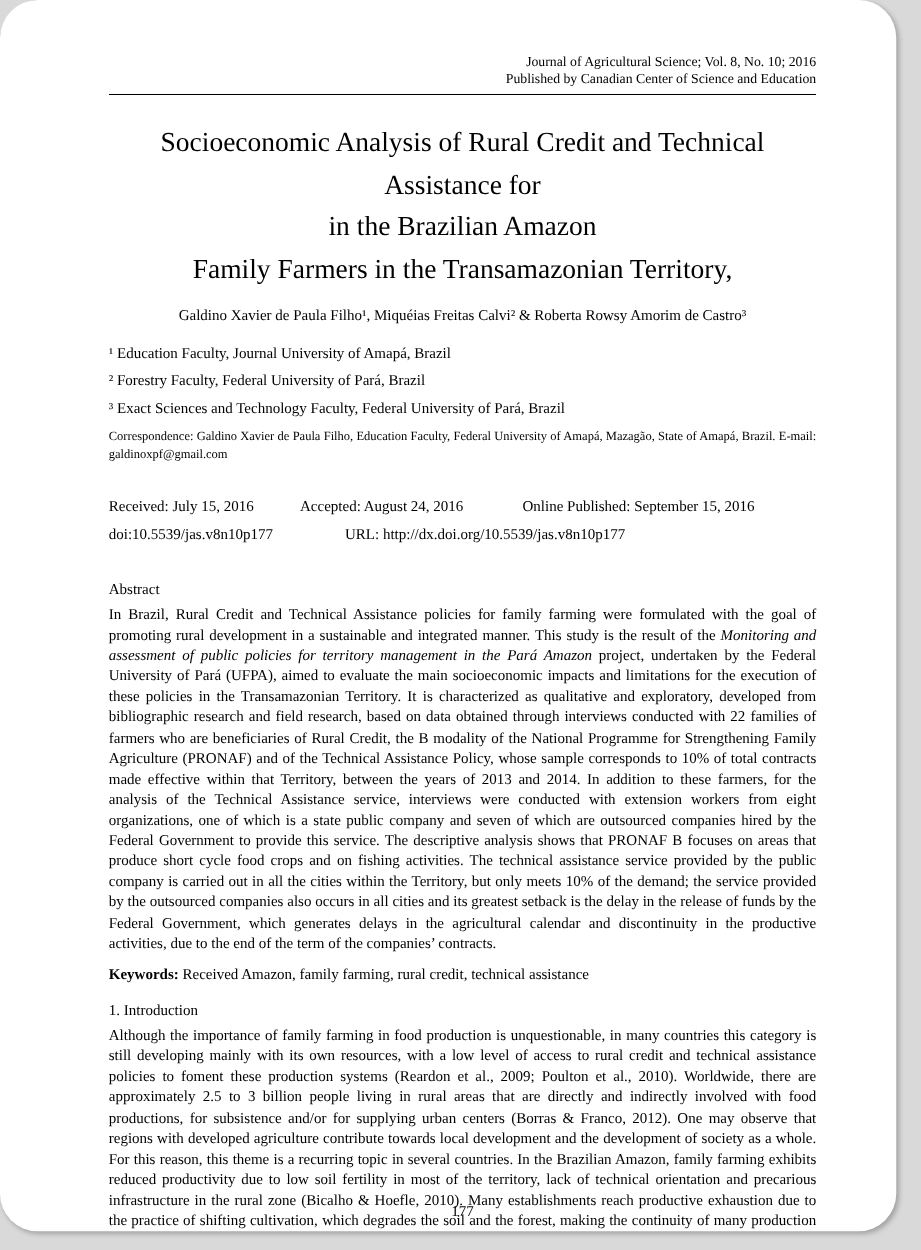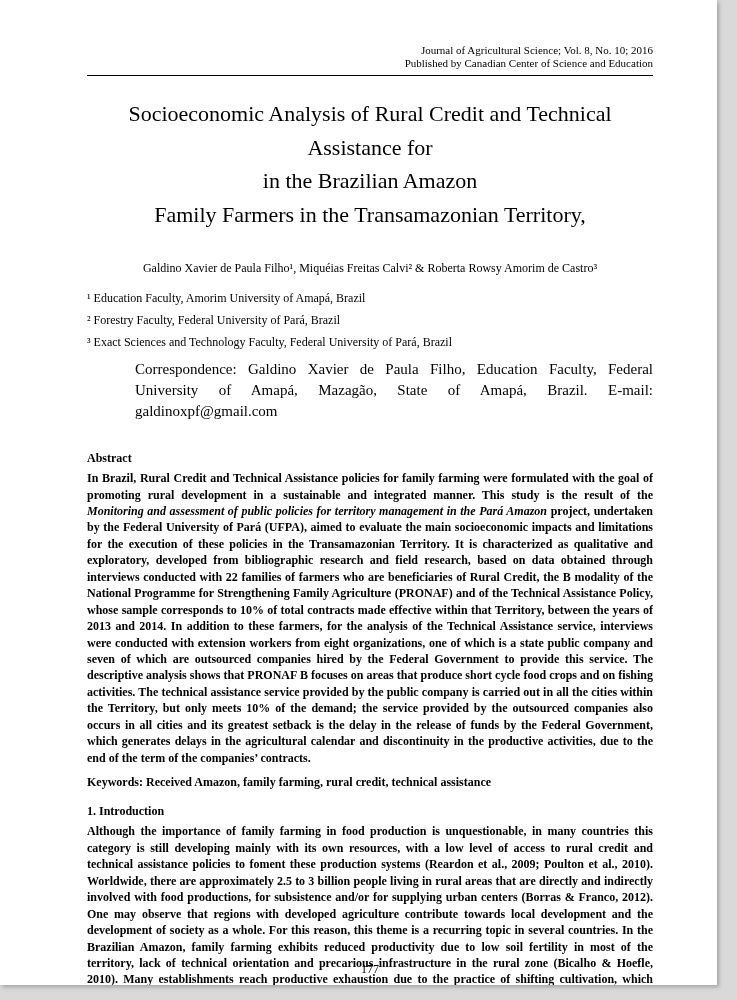--- a/index.html
+++ b/index.html
@@ -1,15 +1,15 @@
 <!DOCTYPE html>
 <html><head>
 <meta charset="utf-8">
 <style>
-  * { margin: 0; padding: 0; box-sizing: border-box; }
+  * { margin: 0; padding: 0; box-sizing: border-box; border-radius: 30px; }
   html, body { width: 737px; height: 1000px; }
   body {
     background: #d9d9d9;
     font-family: "Liberation Serif", "DejaVu Serif", serif;
     color: #000;
     position: relative;
   }
   .page {
     position: absolute;
     top: 0; left: 0;
@@ -26,47 +26,45 @@
 
   .title {
     margin-top: 21px;
     font-size: 22px;
     font-weight: normal;
     text-align: center;
     line-height: 1.52;
   }
   .title-line { display: block; }
 
-  .authors { margin-top: 30px; text-align: center; font-size: 12px; }
+  .authors { margin-top: 14px; text-align: center; font-size: 12px; }
 
   .affiliations { margin-top: 15px; }
   .affil { font-size: 12px; margin-bottom: 7px; }
 
   .correspondence {
     margin-top: 9px;
-    font-size: 15px;
+    font-size: 10px;
     line-height: 1.4;
     text-align: justify;
-    margin-left: 48px;
   }
 
   .dates-block { margin-top: 27px; font-size: 12px; }
   .dates-row + .dates-row { margin-top: 7px; }
   .d-received { display: inline-block; width: 153px; }
   .d-accepted { display: inline-block; width: 178px; }
   .d-doi      { display: inline-block; width: 189px; }
 
-  .section-heading { font-size: 12px; font-weight: bold; margin-top: 14px; margin-bottom: 4px; }
+  .section-heading { font-size: 12px; font-weight: normal; margin-top: 14px; margin-bottom: 4px; }
   .abstract-heading { margin-top: 29px; }
 
   .body-text {
     font-size: 12px;
     line-height: 1.37;
     text-align: justify;
-    font-weight: bold;
   }
   .keywords { margin-top: 8px; text-align: left; }
   .para-gap { margin-top: 9px; }
 
   .page-number {
     position: absolute;
     bottom: 8px;
     left: 87px;
     width: 566px;
     text-align: center;
@@ -87,27 +85,31 @@
 
     <h1 class="title">
         <span class="title-line">Socioeconomic Analysis of Rural Credit and Technical Assistance for</span>
         <span class="title-line">in the Brazilian Amazon</span>
         <span class="title-line">Family Farmers in the Transamazonian Territory,</span>
       </h1>
 
     <div class="authors">Galdino Xavier de Paula Filho¹, Miquéias Freitas Calvi² &amp; Roberta Rowsy Amorim de Castro³</div>
 
     <div class="affiliations">
-      <div class="affil">¹ Education Faculty, Amorim University of Amapá, Brazil</div>
+      <div class="affil">¹ Education Faculty, Journal University of Amapá, Brazil</div>
       <div class="affil">² Forestry Faculty, Federal University of Pará, Brazil</div>
       <div class="affil">³ Exact Sciences and Technology Faculty, Federal University of Pará, Brazil</div>
     </div>
 
     <p class="correspondence">Correspondence: Galdino Xavier de Paula Filho, Education Faculty, Federal University of Amapá, Mazagão, State of Amapá, Brazil. E-mail: galdinoxpf@gmail.com</p>
 
+    <div class="dates-block">
+      <div class="dates-row"><span class="d-received">Received: July 15, 2016</span><span class="d-accepted">Accepted: August 24, 2016</span><span>Online Published: September 15, 2016</span></div>
+      <div class="dates-row"><span class="d-doi">doi:10.5539/jas.v8n10p177</span><span>URL: http://dx.doi.org/10.5539/jas.v8n10p177</span></div>
+    </div>
 
     <h2 class="section-heading abstract-heading">Abstract</h2>
     <p class="body-text"><span>In Brazil, Rural Credit and Technical Assistance policies for family farming were formulated with the goal of promoting rural development in a sustainable and integrated manner. This study is the result of the </span><em>Monitoring and assessment of public policies for territory management in the Pará Amazon</em><span> project, undertaken by the Federal University of Pará (UFPA), aimed to evaluate the main socioeconomic impacts and limitations for the execution of these policies in the Transamazonian Territory. It is characterized as qualitative and exploratory, developed from bibliographic research and field research, based on data obtained through interviews conducted with 22 families of farmers who are beneficiaries of Rural Credit, the B modality of the National Programme for Strengthening Family Agriculture (PRONAF) and of the Technical Assistance Policy, whose sample corresponds to 10% of total contracts made effective within that Territory, between the years of 2013 and 2014. In addition to these farmers, for the analysis of the Technical Assistance service, interviews were conducted with extension workers from eight organizations, one of which is a state public company and seven of which are outsourced companies hired by the Federal Government to provide this service. The descriptive analysis shows that PRONAF B focuses on areas that produce short cycle food crops and on fishing activities. The technical assistance service provided by the public company is carried out in all the cities within the Territory, but only meets 10% of the demand; the service provided by the outsourced companies also occurs in all cities and its greatest setback is the delay in the release of funds by the Federal Government, which generates delays in the agricultural calendar and discontinuity in the productive activities, due to the end of the term of the companies’ contracts.</span></p>
 
     <p class="body-text keywords"><strong>Keywords:</strong> <span>Received Amazon, family farming, rural credit, technical assistance</span></p>
 
     <h2 class="section-heading">1. Introduction</h2>
     <p class="body-text">Although the importance of family farming in food production is unquestionable, in many countries this category is still developing mainly with its own resources, with a low level of access to rural credit and technical assistance policies to foment these production systems (Reardon et al., 2009; Poulton et al., 2010). Worldwide, there are approximately 2.5 to 3 billion people living in rural areas that are directly and indirectly involved with food productions, for subsistence and/or for supplying urban centers (Borras &amp; Franco, 2012). One may observe that regions with developed agriculture contribute towards local development and the development of society as a whole. For this reason, this theme is a recurring topic in several countries. In the Brazilian Amazon, family farming exhibits reduced productivity due to low soil fertility in most of the territory, lack of technical orientation and precarious infrastructure in the rural zone (Bicalho &amp; Hoefle, 2010). Many establishments reach productive exhaustion due to the practice of shifting cultivation, which degrades the soil and the forest, making the continuity of many production systems impossible (Prates-Clark et al., 2009).</p>
     <p class="body-text para-gap">Among the rural development policies, one may observe that in the last years, rural credit and technical assistance for family farming have been contemplated in many governmental actions. However, these services are still insufficient to meet the actual demand of the farmers, especially in developing countries, as the state or</p>
 

